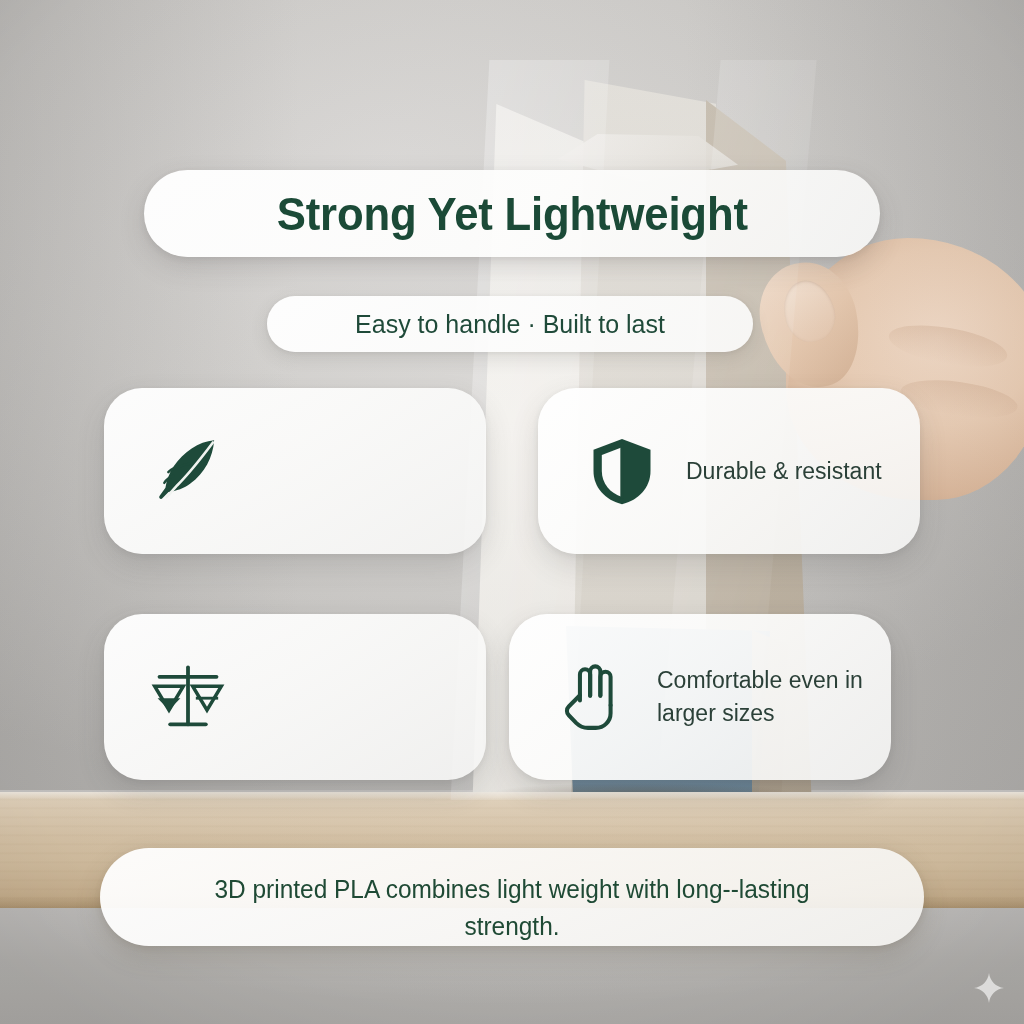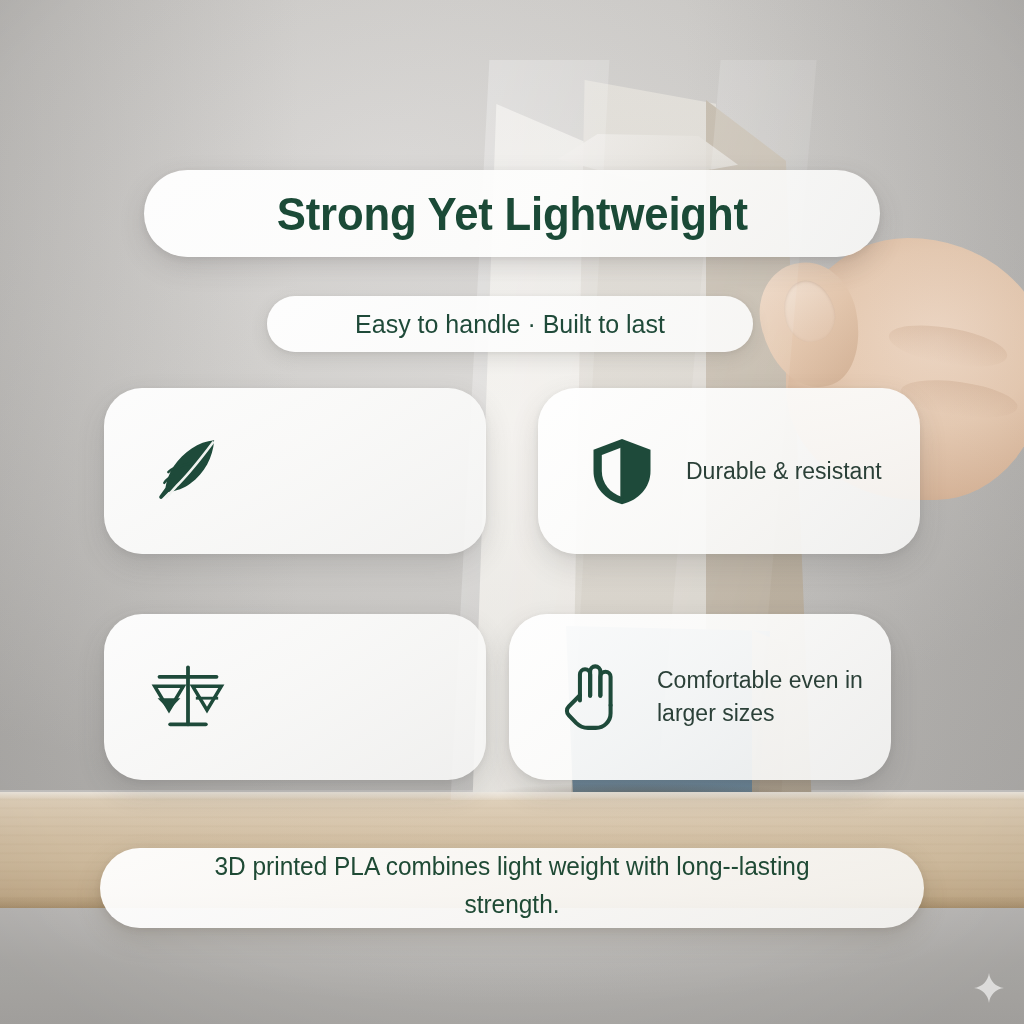--- a/index.html
+++ b/index.html
@@ -200,25 +200,25 @@
 
   .card-label {
     font-size:23px;
     line-height:1.42;
     color:#2b4038;
     max-width:225px;
   }
 
   .pill-caption {
     position:absolute;
-    left:100px; top:848px; width:824px; height:80px;
+    left:100px; top:848px; width:824px; height:98px;
     border-radius:49px;
     background:linear-gradient(140deg, rgba(255,255,255,.95) 0%, rgba(251,250,248,.93) 50%, rgba(246,245,242,.90) 100%);
     box-shadow:0 10px 26px rgba(90,78,60,.20), 0 2px 6px rgba(90,78,60,.12);
-    display:flex; align-items:flex-start; justify-content:center;
+    display:flex; align-items:flex-end; justify-content:center;
     text-align:center;
   }
   .caption-text {
     font-size:26px;
     line-height:1.45;
     color:#1f4a35;
     transform:scaleX(.94);
     max-width:700px;
   }
 

